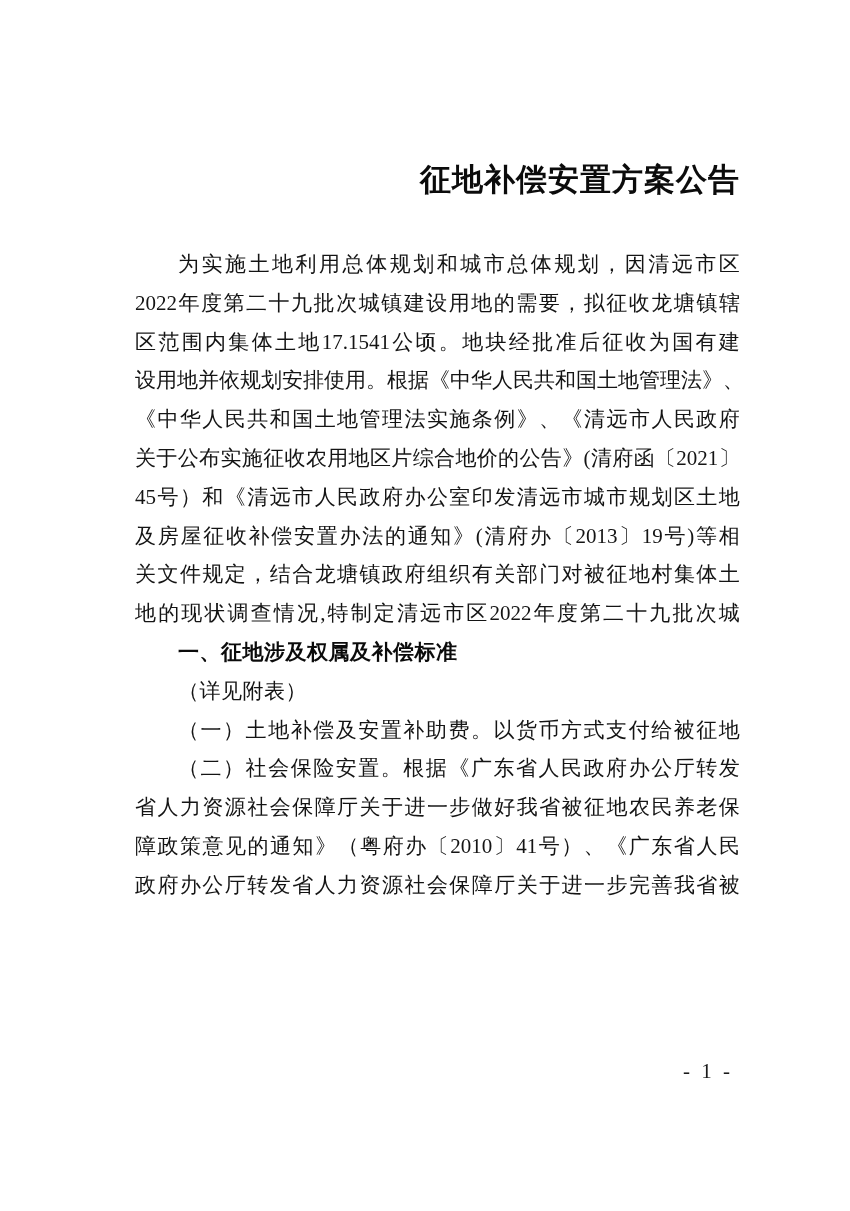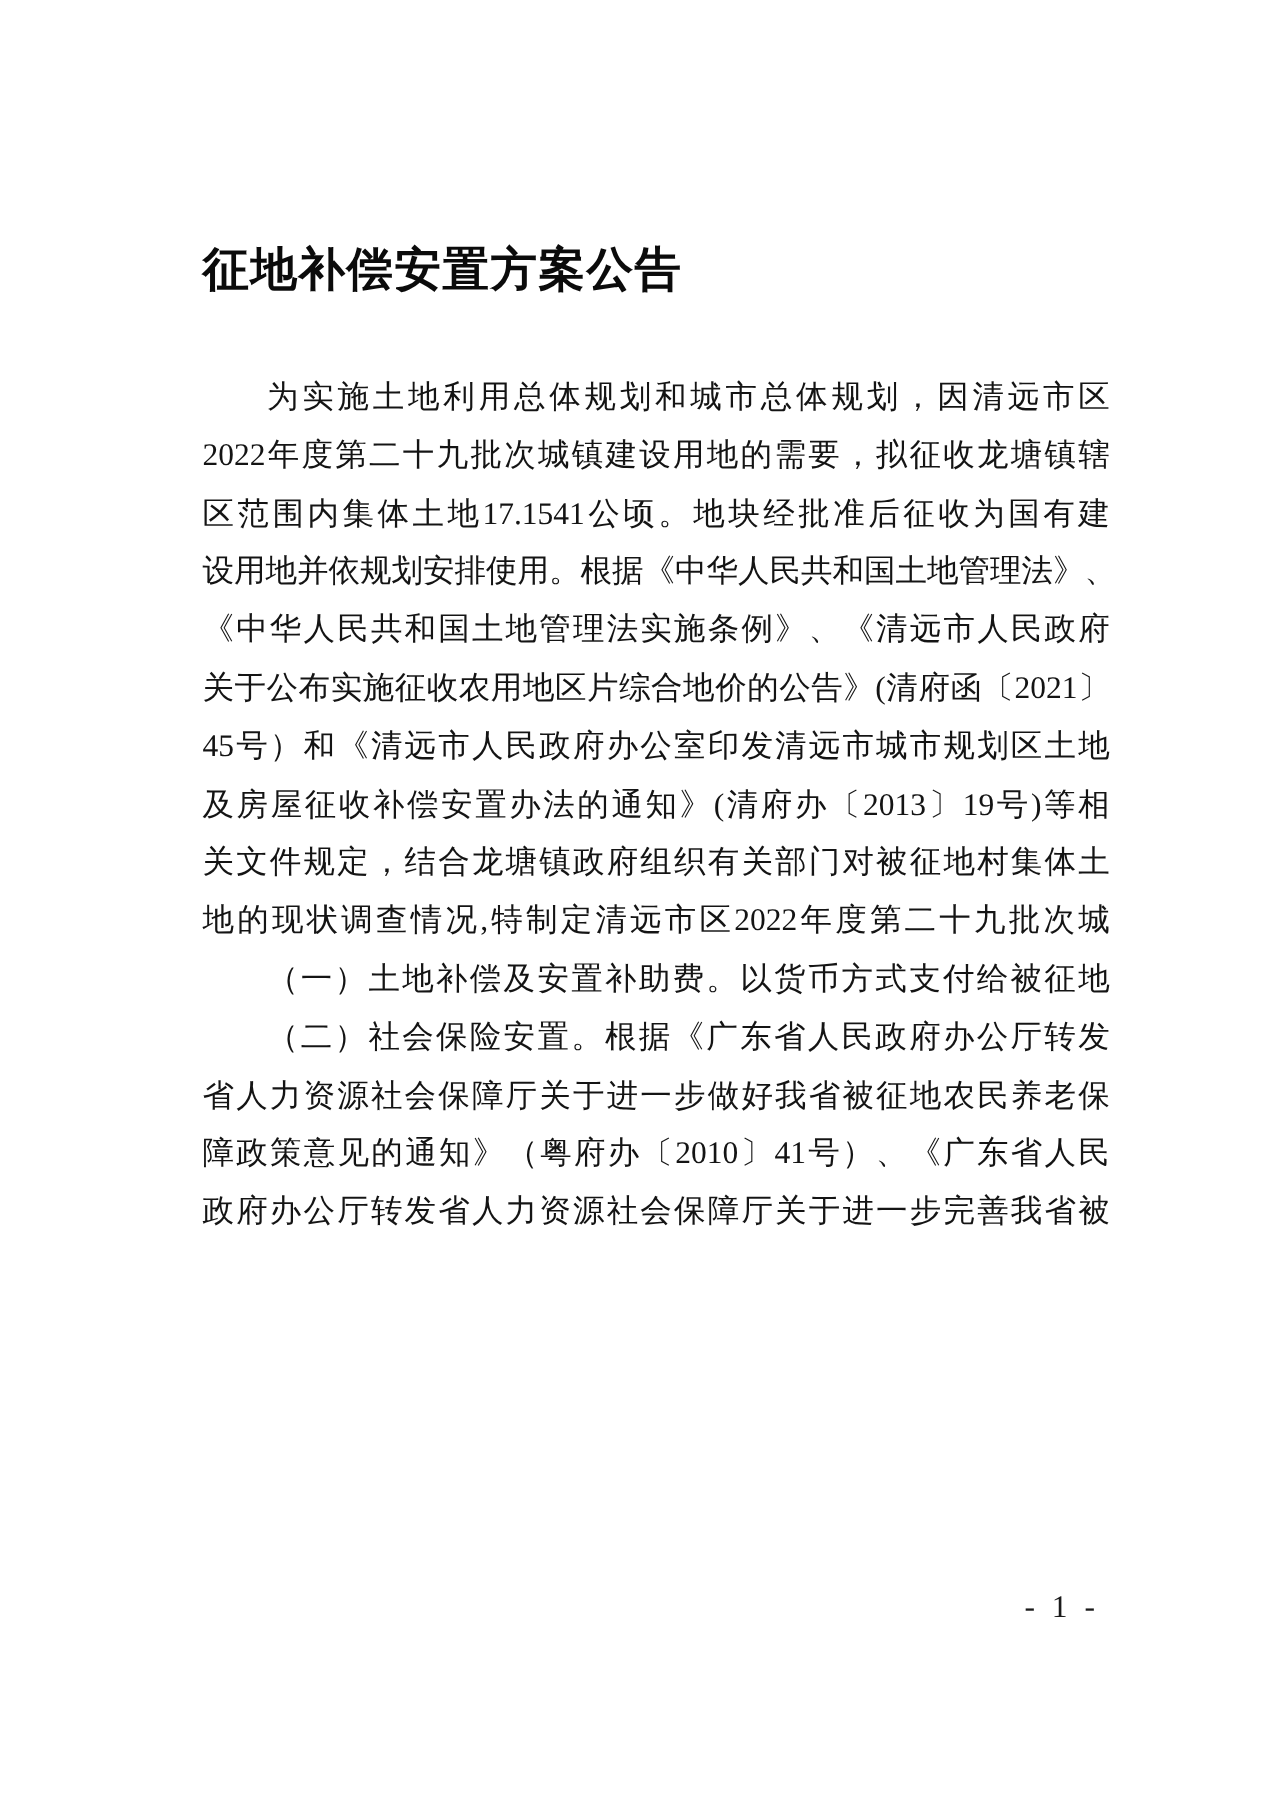--- a/index.html
+++ b/index.html
@@ -12,21 +12,21 @@
     color: #111111;
     font-family: "Liberation Serif", serif;
     overflow: hidden;
   }
   .doc-title {
     position: absolute;
     top: 157px;
     left: 135px;
     width: 605px;
     margin: 0;
-    text-align: left;
+    text-align: right;
     font-size: 31px;
     line-height: 46px;
     font-weight: bold;
     letter-spacing: 1px;
     color: #0b0b0b;
     font-family: "Liberation Serif", serif;
   }
   .doc-body {
     position: absolute;
     top: 245px;
@@ -73,20 +73,22 @@
       <div class="text-line indent justify"><span>为</span><span>实</span><span>施</span><span>土</span><span>地</span><span>利</span><span>用</span><span>总</span><span>体</span><span>规</span><span>划</span><span>和</span><span>城</span><span>市</span><span>总</span><span>体</span><span>规</span><span>划</span><span>，</span><span>因</span><span>清</span><span>远</span><span>市</span><span>区</span></div>
       <div class="text-line justify"><span>2022</span><span>年</span><span>度</span><span>第</span><span>二</span><span>十</span><span>九</span><span>批</span><span>次</span><span>城</span><span>镇</span><span>建</span><span>设</span><span>用</span><span>地</span><span>的</span><span>需</span><span>要</span><span>，</span><span>拟</span><span>征</span><span>收</span><span>龙</span><span>塘</span><span>镇</span><span>辖</span></div>
       <div class="text-line justify"><span>区</span><span>范</span><span>围</span><span>内</span><span>集</span><span>体</span><span>土</span><span>地</span><span>17.1541</span><span>公</span><span>顷</span><span>。</span><span>地</span><span>块</span><span>经</span><span>批</span><span>准</span><span>后</span><span>征</span><span>收</span><span>为</span><span>国</span><span>有</span><span>建</span></div>
       <div class="text-line justify"><span>设</span><span>用</span><span>地</span><span>并</span><span>依</span><span>规</span><span>划</span><span>安</span><span>排</span><span>使</span><span>用</span><span>。</span><span>根</span><span>据</span><span>《</span><span>中</span><span>华</span><span>人</span><span>民</span><span>共</span><span>和</span><span>国</span><span>土</span><span>地</span><span>管</span><span>理</span><span>法</span><span>》</span><span>、</span></div>
       <div class="text-line justify"><span>《</span><span>中</span><span>华</span><span>人</span><span>民</span><span>共</span><span>和</span><span>国</span><span>土</span><span>地</span><span>管</span><span>理</span><span>法</span><span>实</span><span>施</span><span>条</span><span>例</span><span>》</span><span>、</span><span>《</span><span>清</span><span>远</span><span>市</span><span>人</span><span>民</span><span>政</span><span>府</span></div>
       <div class="text-line justify"><span>关</span><span>于</span><span>公</span><span>布</span><span>实</span><span>施</span><span>征</span><span>收</span><span>农</span><span>用</span><span>地</span><span>区</span><span>片</span><span>综</span><span>合</span><span>地</span><span>价</span><span>的</span><span>公</span><span>告</span><span>》</span><span>(</span><span>清</span><span>府</span><span>函</span><span>〔</span><span>2021</span><span>〕</span></div>
       <div class="text-line justify"><span>45</span><span>号</span><span>）</span><span>和</span><span>《</span><span>清</span><span>远</span><span>市</span><span>人</span><span>民</span><span>政</span><span>府</span><span>办</span><span>公</span><span>室</span><span>印</span><span>发</span><span>清</span><span>远</span><span>市</span><span>城</span><span>市</span><span>规</span><span>划</span><span>区</span><span>土</span><span>地</span></div>
       <div class="text-line justify"><span>及</span><span>房</span><span>屋</span><span>征</span><span>收</span><span>补</span><span>偿</span><span>安</span><span>置</span><span>办</span><span>法</span><span>的</span><span>通</span><span>知</span><span>》</span><span>(</span><span>清</span><span>府</span><span>办</span><span>〔</span><span>2013</span><span>〕</span><span>19</span><span>号</span><span>)</span><span>等</span><span>相</span></div>
       <div class="text-line justify"><span>关</span><span>文</span><span>件</span><span>规</span><span>定</span><span>，</span><span>结</span><span>合</span><span>龙</span><span>塘</span><span>镇</span><span>政</span><span>府</span><span>组</span><span>织</span><span>有</span><span>关</span><span>部</span><span>门</span><span>对</span><span>被</span><span>征</span><span>地</span><span>村</span><span>集</span><span>体</span><span>土</span></div>
       <div class="text-line justify"><span>地</span><span>的</span><span>现</span><span>状</span><span>调</span><span>查</span><span>情</span><span>况</span><span>,</span><span>特</span><span>制</span><span>定</span><span>清</span><span>远</span><span>市</span><span>区</span><span>2022</span><span>年</span><span>度</span><span>第</span><span>二</span><span>十</span><span>九</span><span>批</span><span>次</span><span>城</span></div>
+      <div class="text-line indent bold" style="letter-spacing: 0.5px;">一、征地涉及权属及补偿标准</div>
+      <div class="text-line indent" style="letter-spacing: 0.5px;">（详见附表）</div>
       <div class="text-line indent justify"><span>（</span><span>一</span><span>）</span><span>土</span><span>地</span><span>补</span><span>偿</span><span>及</span><span>安</span><span>置</span><span>补</span><span>助</span><span>费</span><span>。</span><span>以</span><span>货</span><span>币</span><span>方</span><span>式</span><span>支</span><span>付</span><span>给</span><span>被</span><span>征</span><span>地</span></div>
       <div class="text-line indent justify"><span>（</span><span>二</span><span>）</span><span>社</span><span>会</span><span>保</span><span>险</span><span>安</span><span>置</span><span>。</span><span>根</span><span>据</span><span>《</span><span>广</span><span>东</span><span>省</span><span>人</span><span>民</span><span>政</span><span>府</span><span>办</span><span>公</span><span>厅</span><span>转</span><span>发</span></div>
       <div class="text-line justify"><span>省</span><span>人</span><span>力</span><span>资</span><span>源</span><span>社</span><span>会</span><span>保</span><span>障</span><span>厅</span><span>关</span><span>于</span><span>进</span><span>一</span><span>步</span><span>做</span><span>好</span><span>我</span><span>省</span><span>被</span><span>征</span><span>地</span><span>农</span><span>民</span><span>养</span><span>老</span><span>保</span></div>
       <div class="text-line justify"><span>障</span><span>政</span><span>策</span><span>意</span><span>见</span><span>的</span><span>通</span><span>知</span><span>》</span><span>（</span><span>粤</span><span>府</span><span>办</span><span>〔</span><span>2010</span><span>〕</span><span>41</span><span>号</span><span>）</span><span>、</span><span>《</span><span>广</span><span>东</span><span>省</span><span>人</span><span>民</span></div>
       <div class="text-line justify"><span>政</span><span>府</span><span>办</span><span>公</span><span>厅</span><span>转</span><span>发</span><span>省</span><span>人</span><span>力</span><span>资</span><span>源</span><span>社</span><span>会</span><span>保</span><span>障</span><span>厅</span><span>关</span><span>于</span><span>进</span><span>一</span><span>步</span><span>完</span><span>善</span><span>我</span><span>省</span><span>被</span></div>
     </div>
 
   <div class="page-number">- 1 -</div>
 </div>
 

